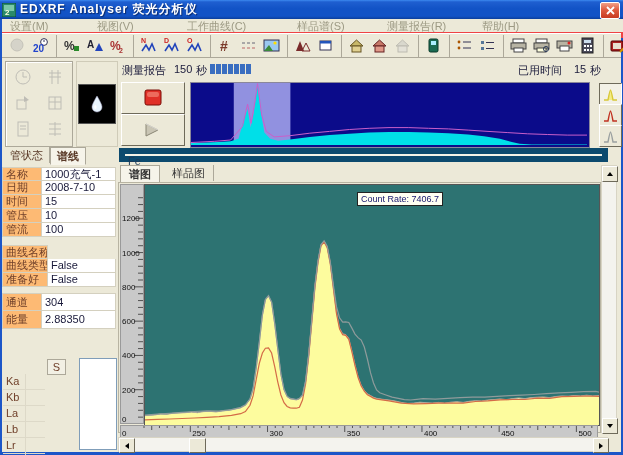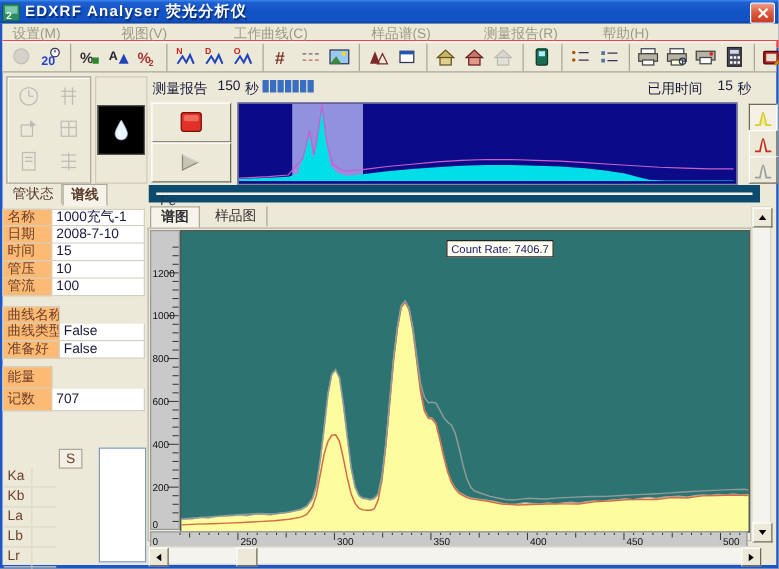--- a/index.html
+++ b/index.html
@@ -397,25 +397,26 @@
         <div class="pl" style="width: 46px; line-height: 13px;">曲线类型</div>
         <div class="pv" style="line-height: 13px;">False</div>
       </div>
       <div class="prow" style="height: 14px;">
         <div class="pl" style="width: 46px; line-height: 13px;">准备好</div>
         <div class="pv" style="line-height: 13px;">False</div>
       </div>
     </div>
   <div id="props3" class="props" style="top:293px">
       <div class="prow" style="height: 18px;">
+        <div class="pl" style="width: 40px; line-height: 17px;">通道</div>
+        <div class="pv" style="line-height: 17px;">304</div>
+      </div>
+      <div class="prow" style="height: 18px;">
         <div class="pl" style="width: 40px; line-height: 17px;">能量</div>
-      </div>
-      <div class="prow" style="height: 18px;">
-        <div class="pl" style="width: 40px; line-height: 17px;">记数</div>
-        <div class="pv" style="line-height: 17px;">707</div>
+        <div class="pv" style="line-height: 17px;">2.88350</div>
       </div>
     </div>
 
   <div id="line-table">
       <div class="lrow">
         <div class="lc1">Ka</div>
         <div class="lc2"></div>
       </div>
       <div class="lrow">
         <div class="lc1">Kb</div>

